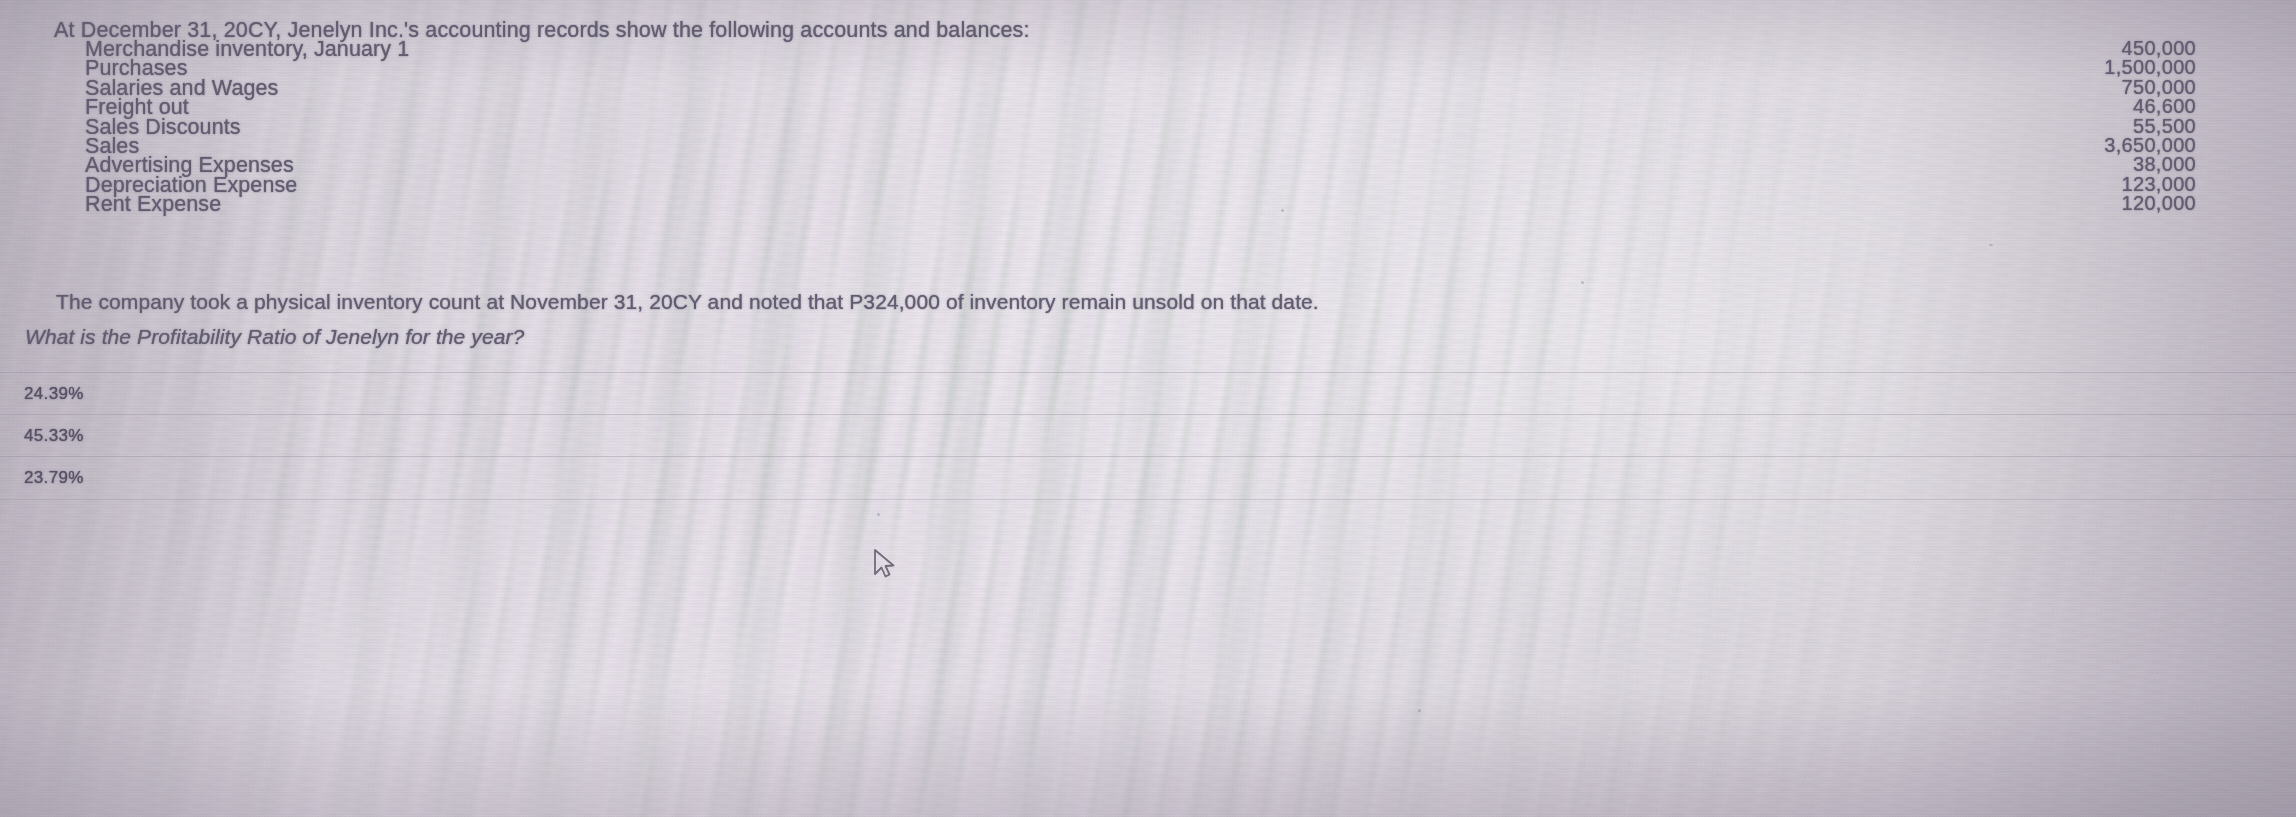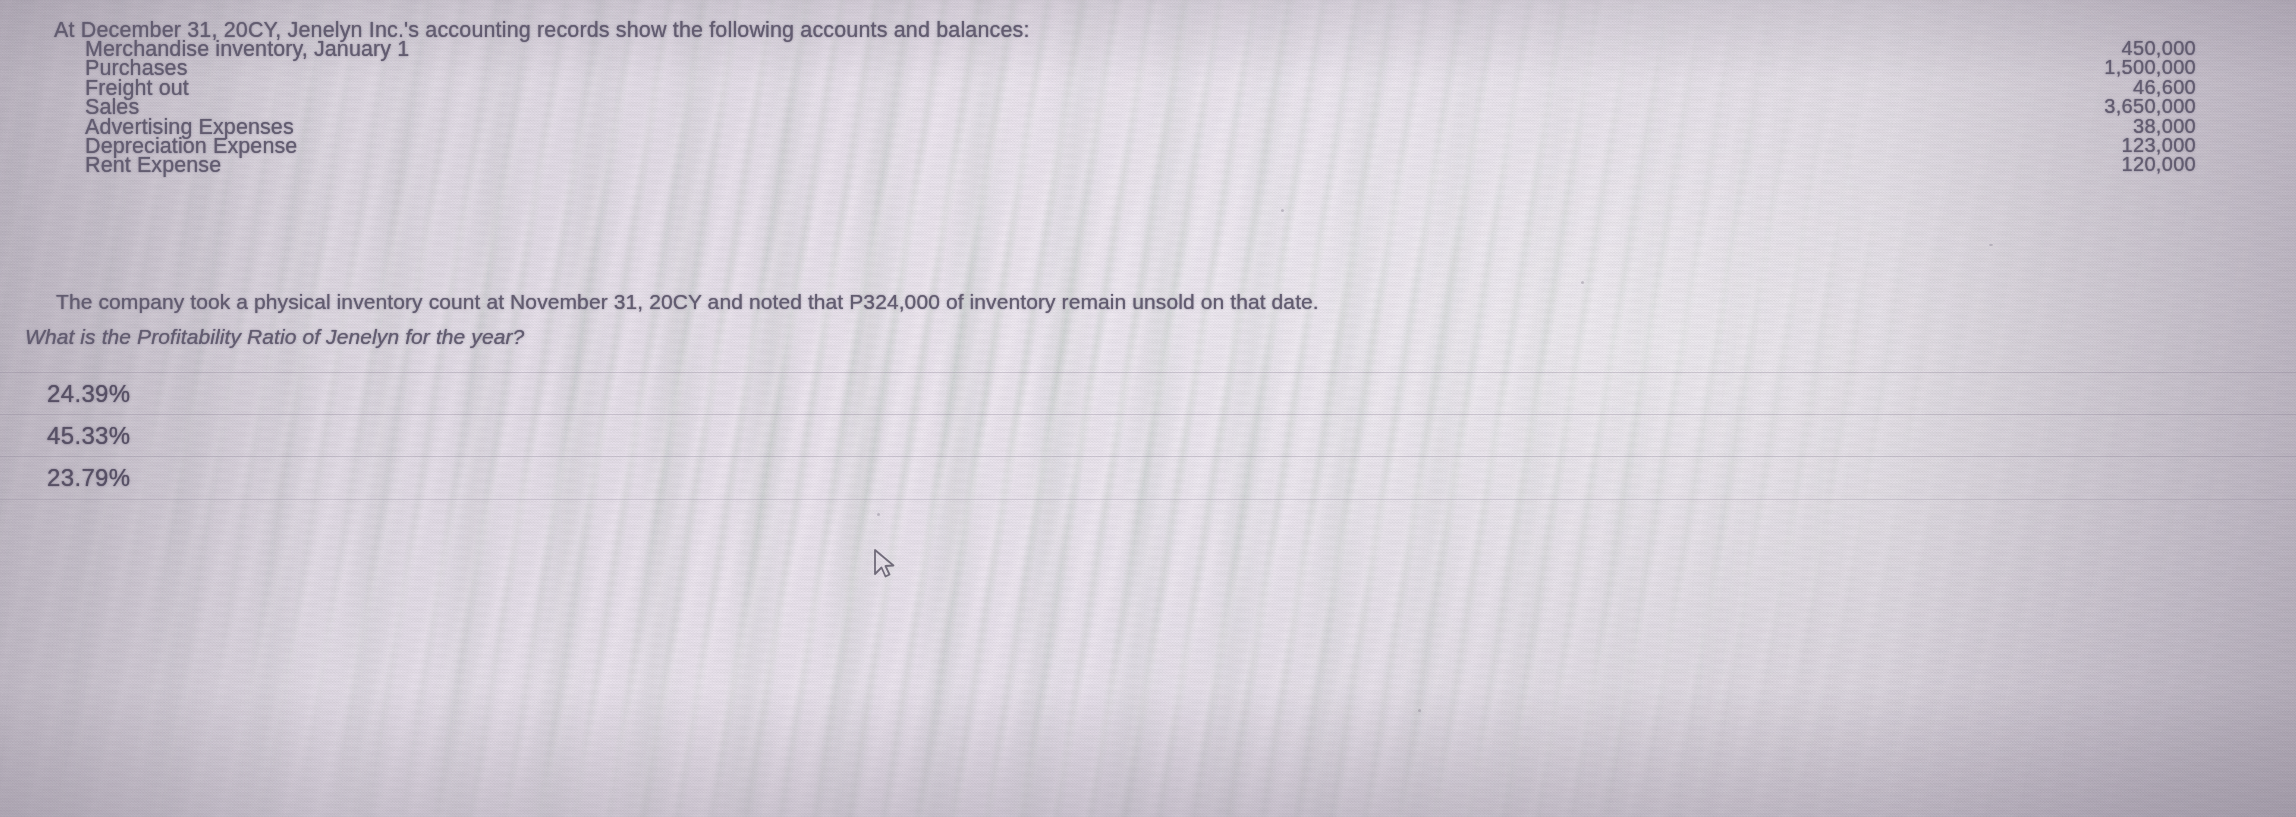--- a/index.html
+++ b/index.html
@@ -184,22 +184,22 @@
     border-top: 1px solid rgba(138,130,150,0.30);
     display: flex;
     align-items: center;
   }
 
   .choice:last-child {
     border-bottom: 1px solid rgba(138,130,150,0.26);
   }
 
   .choice-label {
-    margin-left: 47px;
-    font-size: 24px;
+    margin-left: 24px;
+    font-size: 17px;
     letter-spacing: 0.35px;
     color: #575065;
     text-shadow:
       0 0 1.1px rgba(87,80,101,0.9),
       0 0 2.8px rgba(110,102,126,0.5);
   }
 
   
   #cursor {
     position: absolute;
@@ -232,22 +232,30 @@
     <div id="accounts">
         <div class="acct-row">
           <div class="acct-label blurtext">Merchandise inventory, January 1</div>
           <div class="acct-amount blurtext">450,000</div>
         </div>
         <div class="acct-row">
           <div class="acct-label blurtext">Purchases</div>
           <div class="acct-amount blurtext">1,500,000</div>
         </div>
         <div class="acct-row">
+          <div class="acct-label blurtext">Salaries and Wages</div>
+          <div class="acct-amount blurtext">750,000</div>
+        </div>
+        <div class="acct-row">
           <div class="acct-label blurtext">Freight out</div>
           <div class="acct-amount blurtext">46,600</div>
+        </div>
+        <div class="acct-row">
+          <div class="acct-label blurtext">Sales Discounts</div>
+          <div class="acct-amount blurtext">55,500</div>
         </div>
         <div class="acct-row">
           <div class="acct-label blurtext">Sales</div>
           <div class="acct-amount blurtext">3,650,000</div>
         </div>
         <div class="acct-row">
           <div class="acct-label blurtext">Advertising Expenses</div>
           <div class="acct-amount blurtext">38,000</div>
         </div>
         <div class="acct-row">

